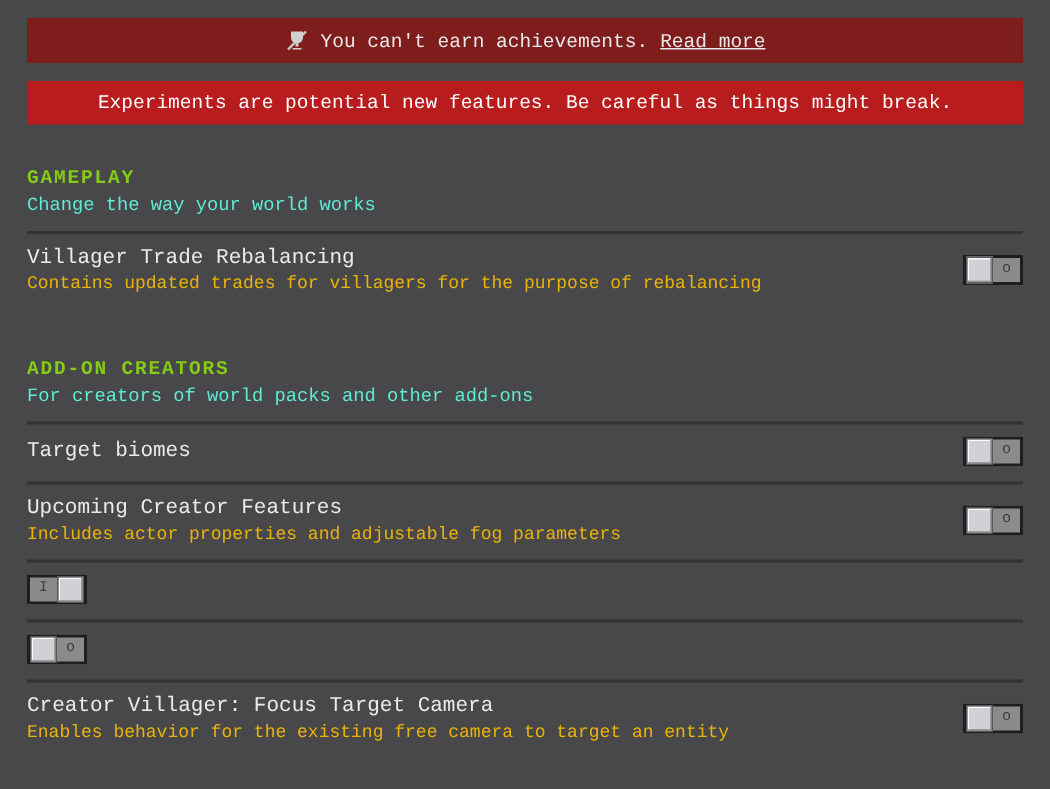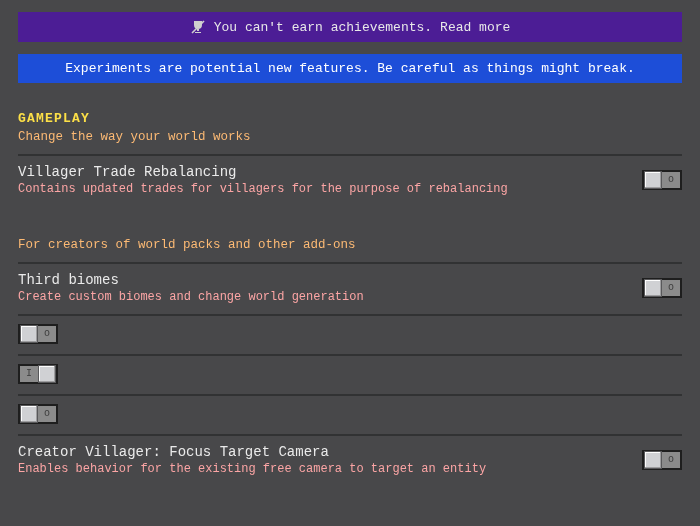--- a/index.html
+++ b/index.html
@@ -9,79 +9,80 @@
     background: #48484a;
     font-family: 'Courier New', monospace;
     color: #fff;
     overflow: hidden;
     font-size: 12.5px;
   }
   .content {
     padding: 12px 18px 0 18px;
   }
   .notice-bar {
-    background: #4c1d95;
+    background: #7f1d1d;
     color: #e8e8e8;
     padding: 7px 0;
     text-align: center;
     font-size: 13px;
     display: flex;
     justify-content: center;
     align-items: center;
     gap: 8px;
   }
   .notice-icon {
     display: inline-flex;
     align-items: center;
   }
   .notice-link {
+    text-decoration: underline;
     cursor: pointer;
   }
   .warning-banner {
-    background: #1d4ed8;
+    background: #b91c1c;
     color: #fff;
     padding: 7px 10px;
     text-align: center;
     font-size: 13px;
     margin-top: 12px;
     font-family: Liberation Mono, monospace;
   }
   .section {
     margin-top: 28px;
   }
   .section-title {
     font-weight: bold;
     text-transform: uppercase;
     font-size: 13px;
     letter-spacing: 1.2px;
-    color: #fde047;
+    color: #84cc16;
     font-family: 'Arial Black', 'Courier New', monospace;
     margin-top: 12px;
   }
   .section-sub {
-    color: #fdba74;
+    color: #5eead4;
     margin-top: 4px;
     font-size: 12.5px;
   }
   .row {
     display: flex;
     align-items: center;
     justify-content: space-between;
     border-top: 2px solid #313233;
     padding: 8px 0 10px 0;
     margin-top: 10px;
   }
   .row + .row { margin-top: 0; }
   .row-text { flex: 1; padding-right: 10px; }
   .row-title {
     color: #eaeaea;
     font-size: 14px;
   }
   .row-desc {
-    color: #fca5a5;
+    color: #eab308;
     font-size: 12px;
     margin-top: 2px;
   }
   .toggle {
     width: 40px;
     height: 20px;
     background: #8b8b8b;
     border: 2px solid #1e1e1e;
     display: flex;
     align-items: center;
@@ -147,36 +148,40 @@
       <div class="toggle off">
         <div class="knob"></div>
         <div class="track">
             <span class="state-icon">o</span>
           </div>
       </div>
     </div>
   </div>
 
   <div class="section adjacent-section">
+    <div class="section-title">ADD-ON CREATORS</div>
     <div class="section-sub">For creators of world packs and other add-ons</div>
 
     <div class="row">
       <div class="row-text">
-        <div class="row-title">Third biomes</div>
-        <div class="row-desc">Create custom biomes and change world generation</div>
-      </div>
-      <div class="toggle off">
-        <div class="knob"></div>
-        <div class="track">
-            <span class="state-icon">o</span>
-          </div>
-      </div>
-    </div>
-
-    <div class="row">
+        <div class="row-title">Target biomes</div>
+      </div>
+      <div class="toggle off">
+        <div class="knob"></div>
+        <div class="track">
+            <span class="state-icon">o</span>
+          </div>
+      </div>
+    </div>
+
+    <div class="row">
+      <div class="row-text">
+        <div class="row-title">Upcoming Creator Features</div>
+        <div class="row-desc">Includes actor properties and adjustable fog parameters</div>
+      </div>
       <div class="toggle off">
         <div class="knob"></div>
         <div class="track">
             <span class="state-icon">o</span>
           </div>
       </div>
     </div>
 
     <div class="row">
       <div class="toggle on">

